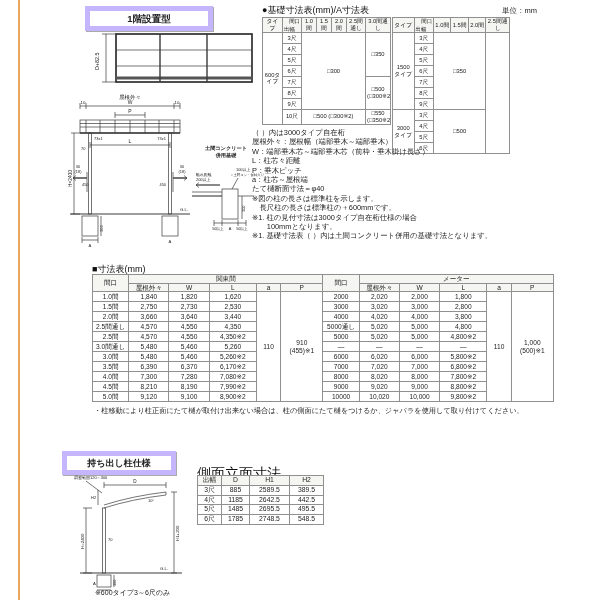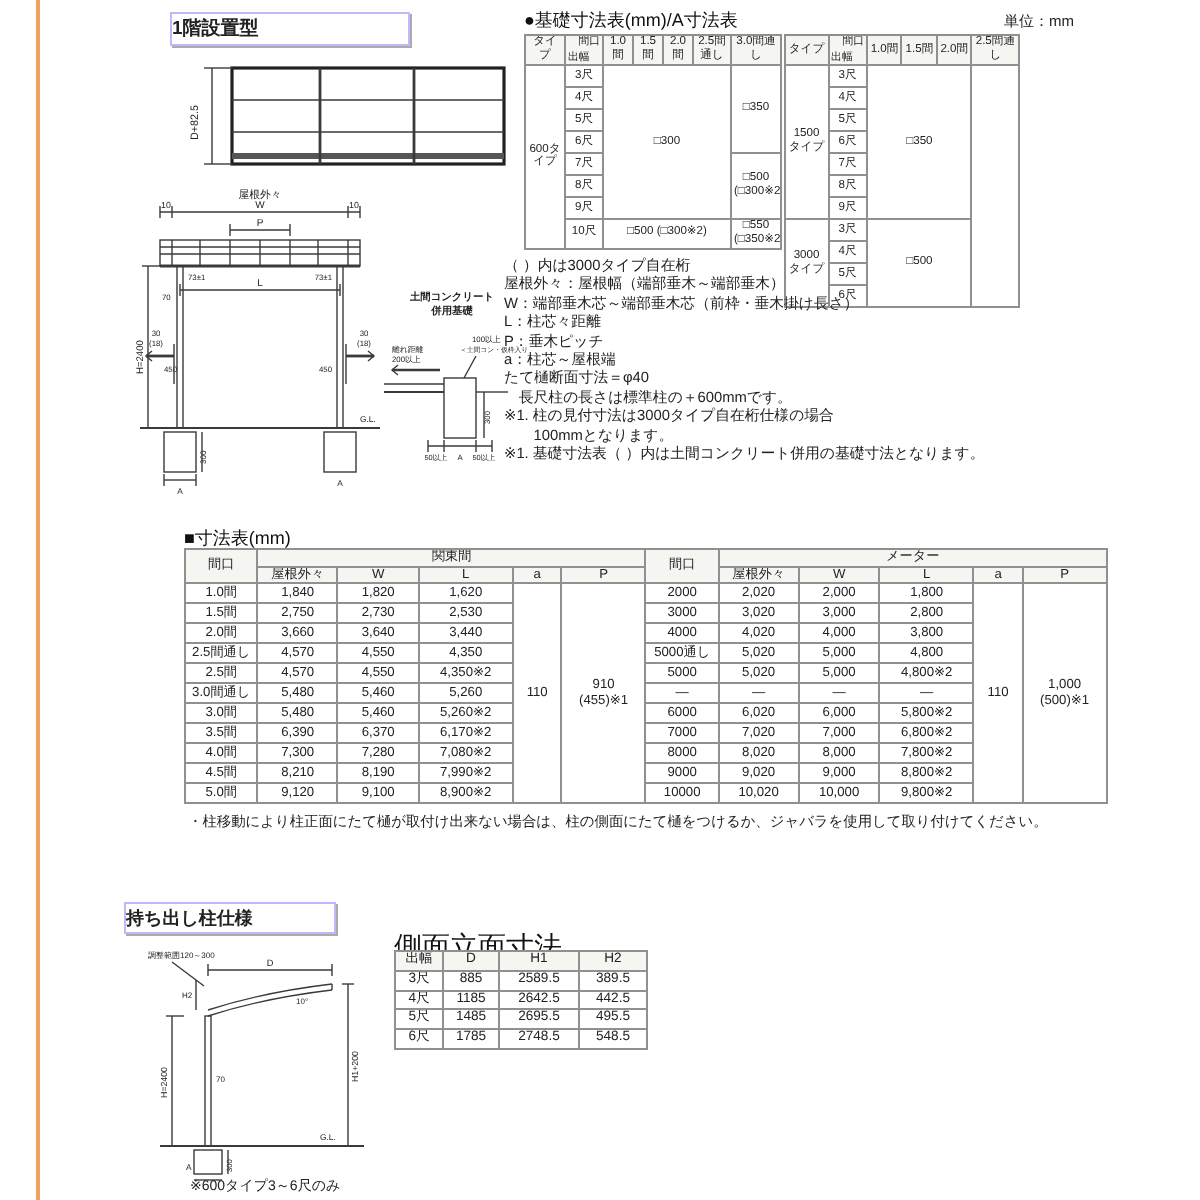--- a/index.html
+++ b/index.html
@@ -1,20 +1,20 @@
 <!DOCTYPE html>
 <html><head>
 <meta charset="utf-8">
 <style>
   html,body{margin:0;padding:0}
   body{width:600px;height:600px;background:#ffffff;position:relative;overflow:hidden;
        font-family:"Liberation Sans","DejaVu Sans",sans-serif;color:#222}
   .abs{position:absolute}
-  .labelbox{border:1px solid #c4b5fd;box-shadow:1px 1px 0 #aaa;background:#fff;
-            font-weight:bold}
+  .labelbox{border:5px solid #c4b5fd;box-shadow:1px 1px 0 #aaa;background:#fff;
+            text-align:center;font-weight:bold}
   .t{border-collapse:collapse;table-layout:fixed;background:#fff}
   .t td,.t th{border:1px solid #909090;text-align:center;vertical-align:middle;
               padding:0 1px;font-weight:normal;color:#222;overflow:hidden}
   .t th{background:#f5f5f2}
   .fdn{font-size:5.8px;line-height:1.2}
   .fdn td{height:10px}
   .dimt{font-size:6.6px;line-height:1.15}
   .dimt td{height:9px}
   .sidet{font-size:6.8px;line-height:1.3}
   .pre{white-space:pre-line}
@@ -289,20 +289,21 @@
 </svg>
 
 <div class="abs notes" style="left:252px;top:128px;width:220px">
   <div>（ ）内は3000タイプ自在桁</div>
   <div>屋根外々：屋根幅（端部垂木～端部垂木）</div>
   <div>W：端部垂木芯～端部垂木芯（前枠・垂木掛け長さ）</div>
   <div>L：柱芯々距離</div>
   <div>P：垂木ピッチ</div>
   <div>a：柱芯～屋根端</div>
   <div>たて樋断面寸法＝φ40</div>
+  <div>※図の柱の長さは標準柱を示します。</div>
   <div>　長尺柱の長さは標準柱の＋600mmです。</div>
   <div>※1. 柱の見付寸法は3000タイプ自在桁仕様の場合</div>
   <div>　　100mmとなります。</div>
   <div>※1. 基礎寸法表（ ）内は土間コンクリート併用の基礎寸法となります。</div>
 </div>
 
 <div class="abs ttl" style="left:92px;top:263px;font-size:9px"><span>■寸法表(mm)</span></div>
 
 <table class="t dimt abs" style="left:92px;top:274px;width:462px">
   <colgroup>

